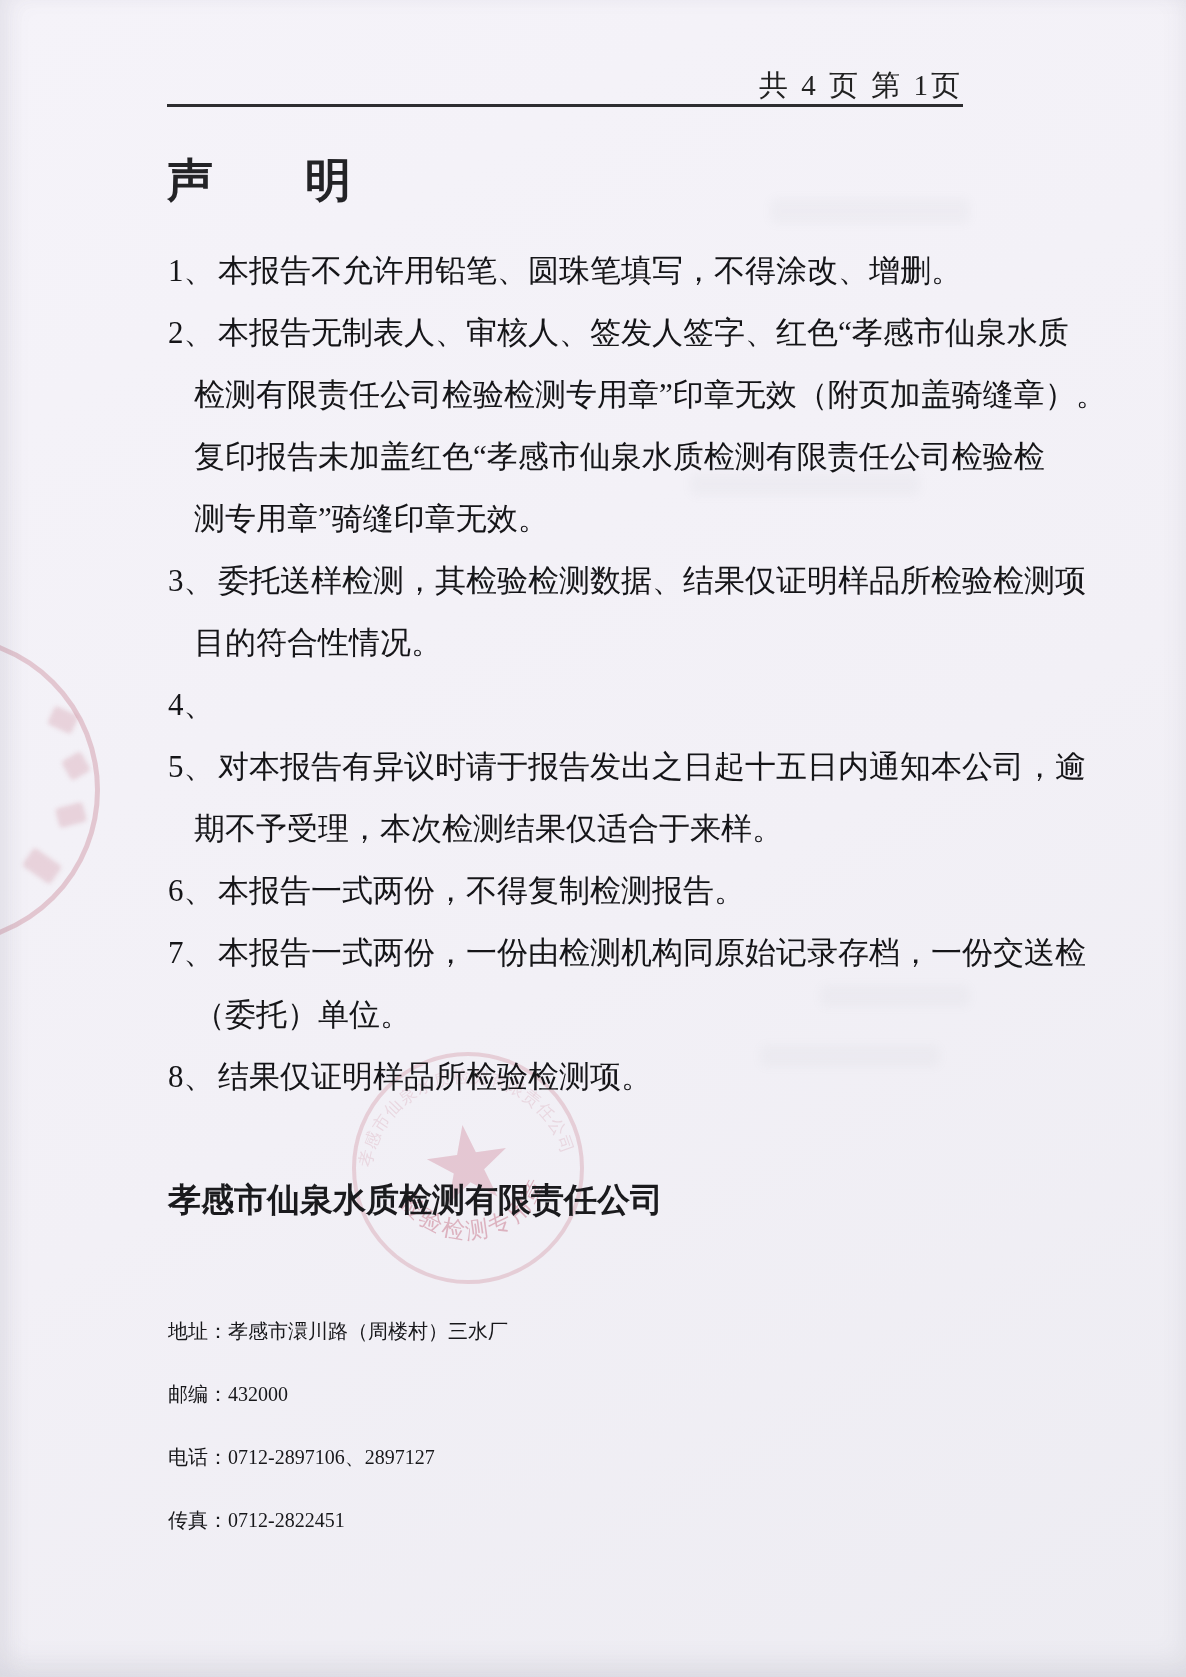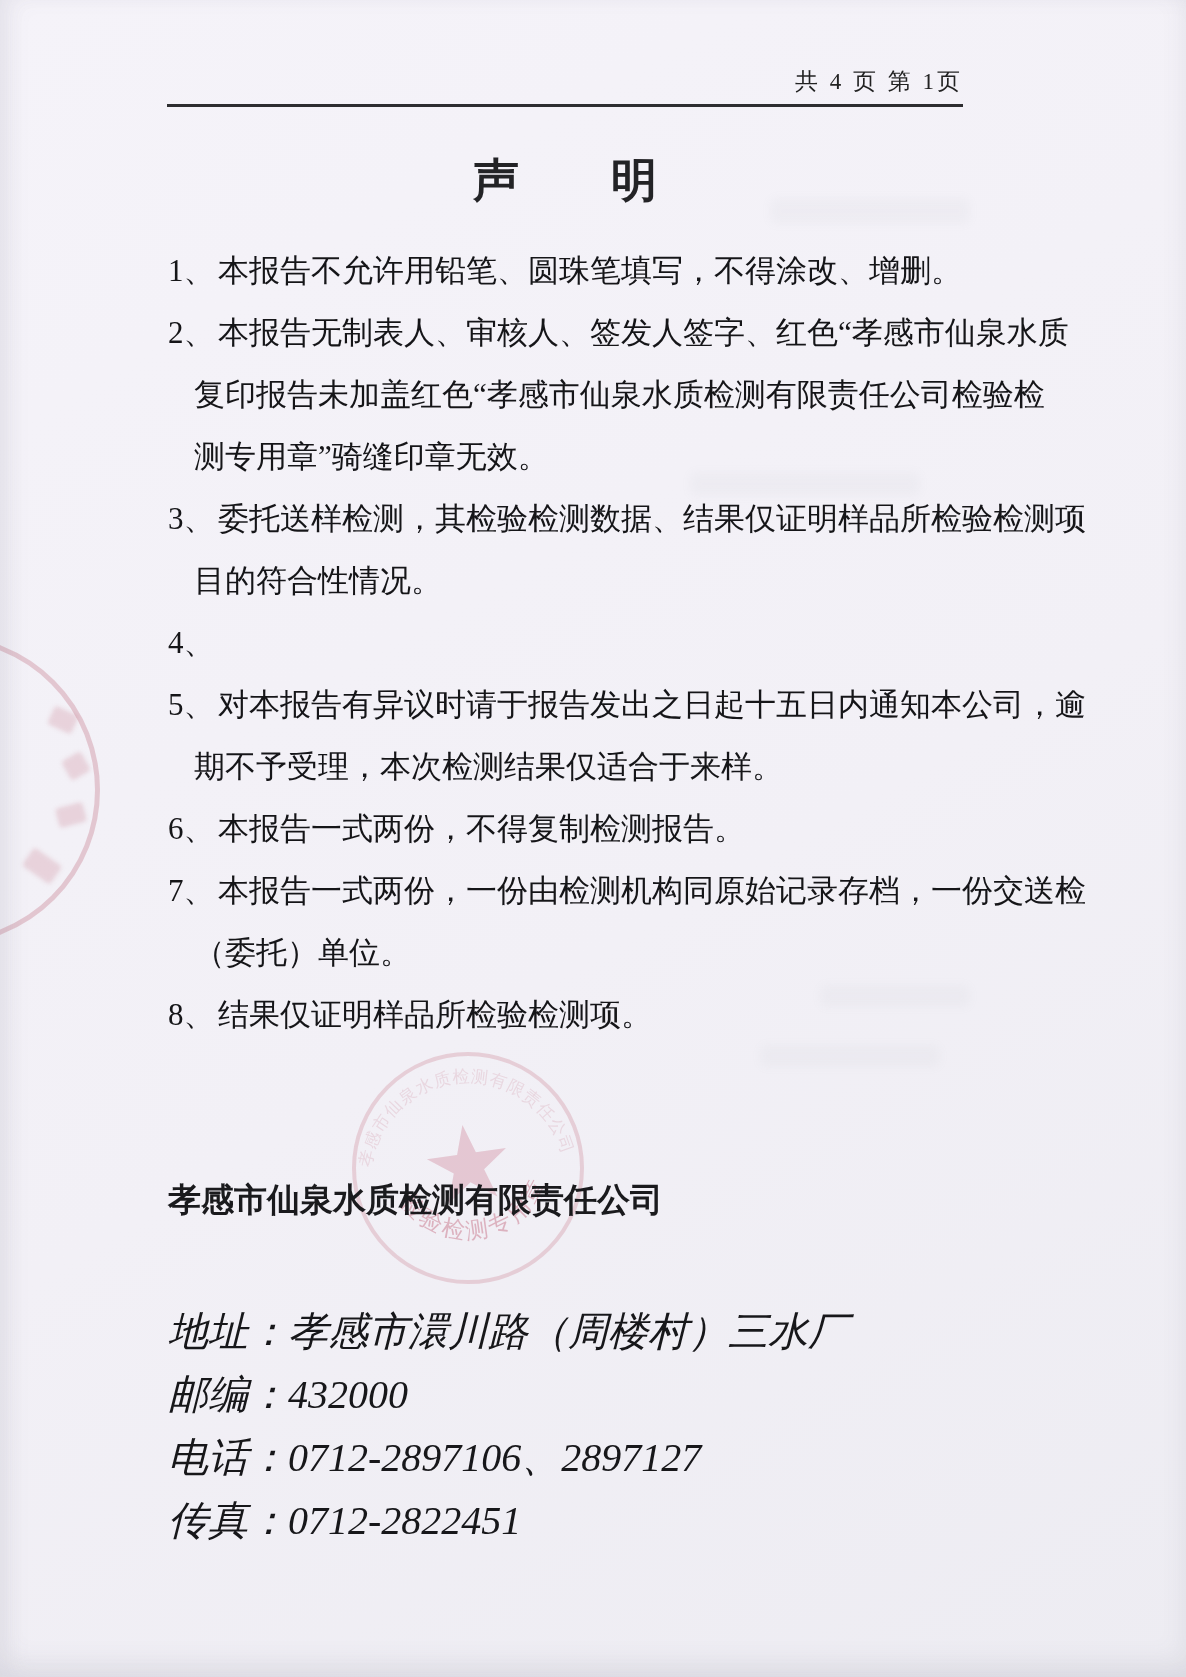--- a/index.html
+++ b/index.html
@@ -13,30 +13,29 @@
     color:#1d1d20;
   }
   .scan-shading {
     position:absolute; inset:0; pointer-events:none;
     box-shadow: inset 0 -14px 26px rgba(90,90,110,0.10), inset 14px 0 20px rgba(120,120,140,0.05);
     z-index:5;
   }
   
   .page-number {
     position:absolute; top:66px; right:223px;
-    font-size:23px; letter-spacing:3px; color:#222; z-index:2;
+    font-size:29px; letter-spacing:3px; color:#222; z-index:2;
   }
   .header-rule {
     position:absolute; top:104px; left:167px; width:796px; height:3px;
     background:#2d2d30; z-index:2;
   }
   
   .doc-title {
     position:absolute; top:150px; left:167px; width:796px;
-    text-align:center;
     font-family:"Liberation Sans","DejaVu Sans",sans-serif;
     font-weight:bold; font-size:46px; color:#232326;
     z-index:2;
   }
   
   .statement-list {
     position:absolute; top:240px; left:168px; width:808px; z-index:2;
   }
   .stmt-row {
     display:flex; align-items:baseline;
@@ -48,21 +47,21 @@
   .stmt-row.cont { padding-left:26px; }
   
   .company-name {
     position:absolute; top:1178px; left:168px;
     font-family:"Liberation Sans","DejaVu Sans",sans-serif;
     font-weight:700; font-size:33px; color:#1a1a1d; z-index:2;
   }
   .contact-block { position:absolute; top:1300px; left:168px; z-index:2; }
   .contact-line {
     height:63px; display:flex; align-items:center;
-    font-size:40px; color:#17171a; white-space:nowrap;font-style:italic;
+    font-size:20px; color:#17171a; white-space:nowrap;
   }
   
   .stamp-center {
     position:absolute; left:352px; top:1052px; width:232px; height:232px;
     z-index:1; pointer-events:none;
   }
   .stamp-center .stamp-ring {
     position:absolute; inset:0; border-radius:50%;
     border:4px solid rgba(196,108,128,0.26);
   }
@@ -145,20 +144,23 @@
   <div class="statement-list">
       <div class="stmt-row">
         <span class="stmt-num">1、</span>
         <span class="stmt-text">本报告不允许用铅笔、圆珠笔填写，不得涂改、增删。</span>
       </div>
       <div class="stmt-row">
         <span class="stmt-num">2、</span>
         <span class="stmt-text">本报告无制表人、审核人、签发人签字、红色“孝感市仙泉水质</span>
       </div>
       <div class="stmt-row cont">
+        <span class="stmt-text">检测有限责任公司检验检测专用章”印章无效（附页加盖骑缝章）。</span>
+      </div>
+      <div class="stmt-row cont">
         <span class="stmt-text">复印报告未加盖红色“孝感市仙泉水质检测有限责任公司检验检</span>
       </div>
       <div class="stmt-row cont">
         <span class="stmt-text">测专用章”骑缝印章无效。</span>
       </div>
       <div class="stmt-row">
         <span class="stmt-num">3、</span>
         <span class="stmt-text">委托送样检测，其检验检测数据、结果仅证明样品所检验检测项</span>
       </div>
       <div class="stmt-row cont">

